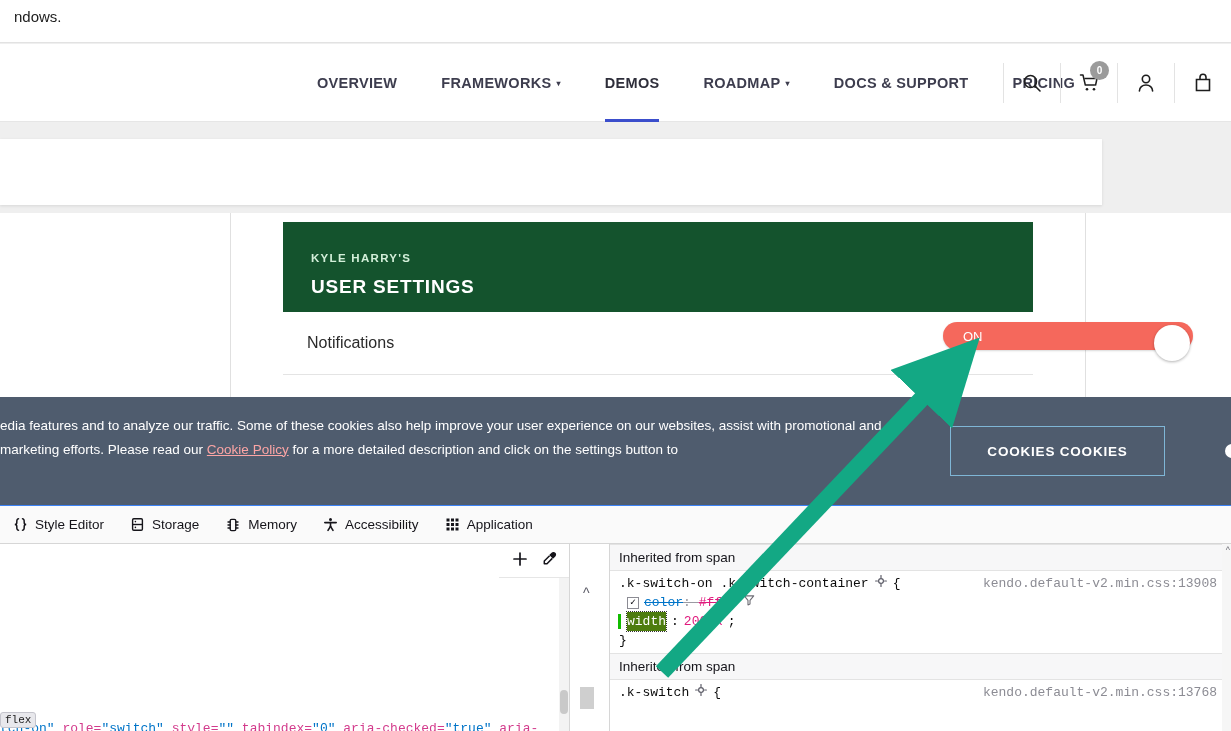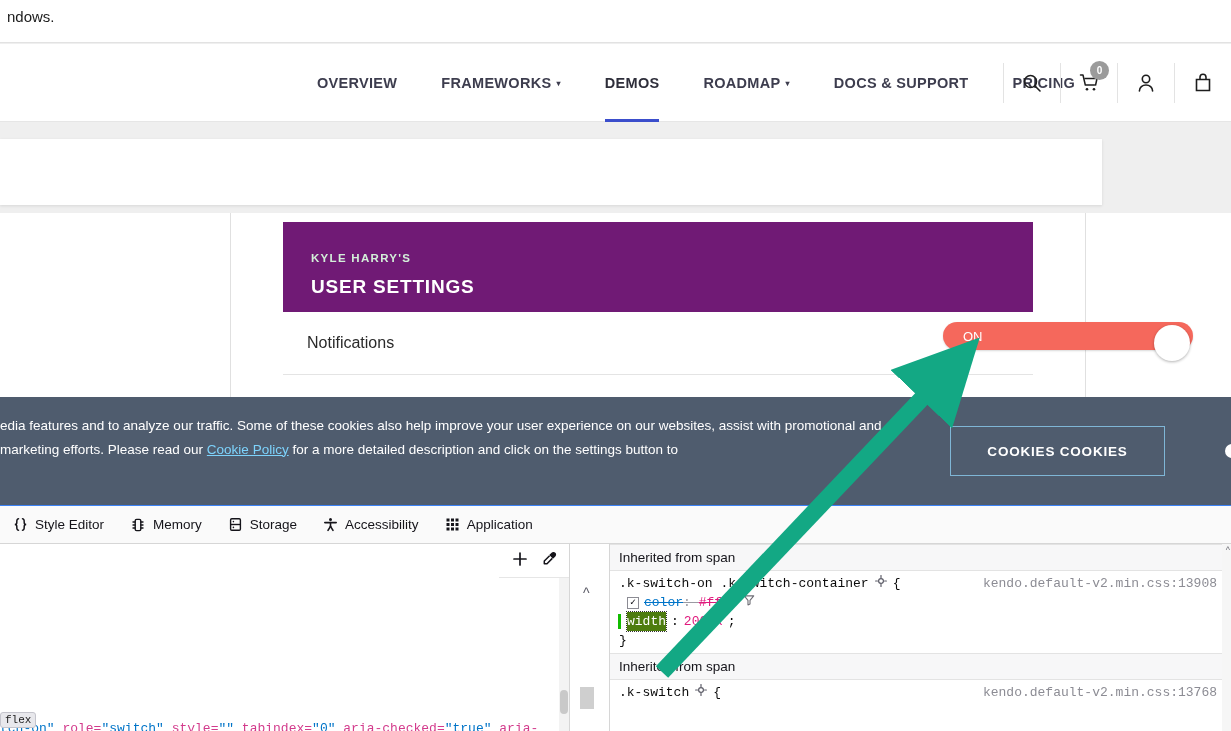--- a/index.html
+++ b/index.html
@@ -19,21 +19,21 @@
   }
 
   
   .top-strip {
     position: absolute; left: 0; top: 0;
     width: 1231px; height: 43px;
     background: #ffffff;
     border-bottom: 1px solid #e2e2e2;
   }
   .top-strip-text {
-    position: absolute; left: 7px; top: 8px;
+    position: absolute; left: 14px; top: 8px;
     font-size: 15px; color: #1c1c1c;
     white-space: nowrap;
     text-align: center;
   }
 
   
   .site-nav {
     position: absolute; left: 0; top: 44px;
     width: 1231px; height: 78px;
     background: #ffffff;
@@ -118,21 +118,21 @@
     width: 1px; height: 292px;
     background: #e0e0e0;
   }
 
   
   .settings-card {
     position: absolute; left: 283px; top: 9px;
     width: 750px;
   }
   .card-header {
-    background: #701a75;
+    background: #14532d;
     height: 90px;
     padding: 30px 28px 0 28px;
   }
   .card-header-eyebrow {
     font-size: 11.5px;
     font-weight: 700;
     letter-spacing: 1.3px;
     color: #d3efd9;
     margin-bottom: 5px;
   }
@@ -207,21 +207,21 @@
     z-index: 20;
   }
   .cookie-text {
     position: absolute; left: 0; top: 17px;
     width: 900px;
     font-size: 13.5px;
     line-height: 1.75;
     color: #ffffff;
   }
   .cookie-text a {
-    color: #7dd3fc;
+    color: #fca5a5;
     text-decoration: underline;
     margin-top: 20px;
   }
   .accept-cookies-btn {
     position: absolute;
     left: 950px; top: 426px;
     width: 215px; height: 50px;
     background: transparent;
     border: 1px solid #7fb6d6;
     color: #ffffff;
@@ -552,43 +552,43 @@
           <path d="M5.5 1.8C3.7 1.8 3.8 4 3.8 5.4c0 1.5-.8 2.1-2 2.1 1.2 0 2 .6 2 2.1 0 1.4-.1 3.6 1.7 3.6" stroke-linecap="round"></path>
           <path d="M9.5 1.8c1.8 0 1.7 2.2 1.7 3.6 0 1.5.8 2.1 2 2.1-1.2 0-2 .6-2 2.1 0 1.4.1 3.6-1.7 3.6" stroke-linecap="round"></path>
         </svg>
       </span>
       <span>Style Editor</span>
     </div>
 
 
     <div class="dt-tab">
       <span>
+        <svg width="15" height="15" viewBox="0 0 15 15" fill="none" stroke="#15141a" stroke-width="1.4">
+          <rect x="2.6" y="1.8" width="9.8" height="11.4" rx="1.2"></rect>
+          <line x1="2.6" y1="7.5" x2="12.4" y2="7.5"></line>
+          <circle cx="5.4" cy="4.6" r="0.8" fill="#15141a" stroke="none"></circle>
+          <circle cx="5.4" cy="10.4" r="0.8" fill="#15141a" stroke="none"></circle>
+        </svg>
+      </span>
+      <span>Storage</span>
+    </div>
+
+    <div class="dt-tab">
+      <span>
         <svg width="16" height="16" viewBox="0 0 16 16" fill="none" stroke="#15141a" stroke-width="1.4">
           <rect x="5.2" y="2.4" width="5.6" height="11.2" rx="1.4"></rect>
           <line x1="3" y1="5" x2="5.2" y2="5" stroke-linecap="round"></line>
           <line x1="3" y1="8" x2="5.2" y2="8" stroke-linecap="round"></line>
           <line x1="3" y1="11" x2="5.2" y2="11" stroke-linecap="round"></line>
           <line x1="10.8" y1="5" x2="13" y2="5" stroke-linecap="round"></line>
           <line x1="10.8" y1="8" x2="13" y2="8" stroke-linecap="round"></line>
           <line x1="10.8" y1="11" x2="13" y2="11" stroke-linecap="round"></line>
         </svg>
       </span>
       <span>Memory</span>
-    </div>
-
-    <div class="dt-tab">
-      <span>
-        <svg width="15" height="15" viewBox="0 0 15 15" fill="none" stroke="#15141a" stroke-width="1.4">
-          <rect x="2.6" y="1.8" width="9.8" height="11.4" rx="1.2"></rect>
-          <line x1="2.6" y1="7.5" x2="12.4" y2="7.5"></line>
-          <circle cx="5.4" cy="4.6" r="0.8" fill="#15141a" stroke="none"></circle>
-          <circle cx="5.4" cy="10.4" r="0.8" fill="#15141a" stroke="none"></circle>
-        </svg>
-      </span>
-      <span>Storage</span>
     </div>
 
     <div class="dt-tab">
       <span>
         <svg width="15" height="15" viewBox="0 0 15 15" fill="none" stroke="#15141a" stroke-width="1.6">
           <circle cx="7.5" cy="2.6" r="1.5" fill="#15141a" stroke="none"></circle>
           <line x1="1.8" y1="5.6" x2="13.2" y2="5.6" stroke-linecap="round"></line>
           <line x1="7.5" y1="5.6" x2="7.5" y2="9.4" stroke-linecap="round"></line>
           <line x1="7.5" y1="9.4" x2="5" y2="13.4" stroke-linecap="round"></line>
           <line x1="7.5" y1="9.4" x2="10" y2="13.4" stroke-linecap="round"></line>

